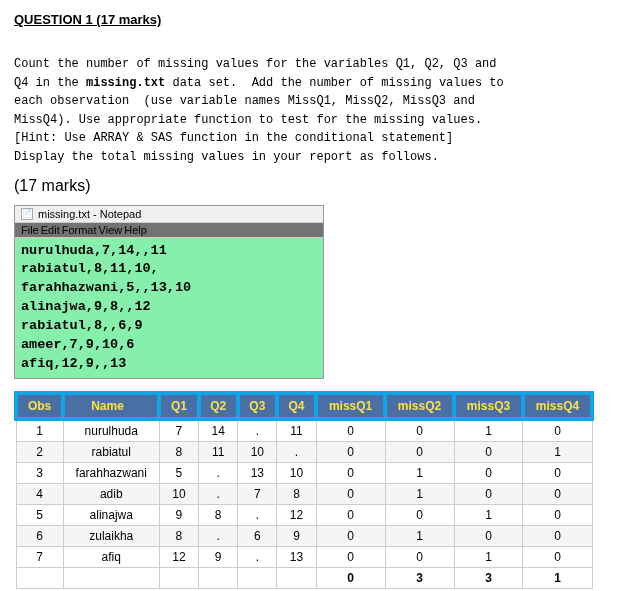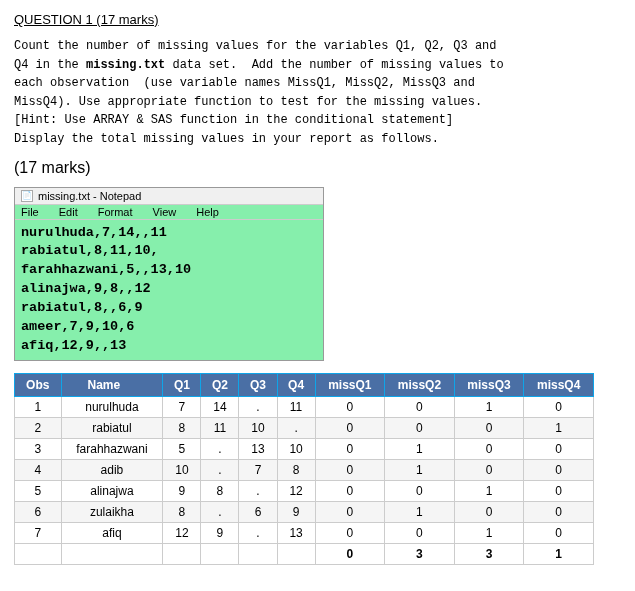--- a/index.html
+++ b/index.html
@@ -7,24 +7,24 @@
       font-family: Arial, sans-serif;
       font-size: 13px;
       background: #fff;
       color: #000;
       width: 635px;
       min-height: 591px;
       padding: 12px 14px;
     }
 
     .question-title {
-      font-weight: normal;
+      font-weight: bold;
       text-decoration: underline;
       font-size: 13px;
-      margin-bottom: 10px;
+      margin-bottom: 28px;
     }
 
     .question-body {
       font-family: 'Courier New', monospace;
       font-size: 12px;
       line-height: 1.55;
       margin-bottom: 10px;
     }
 
     .question-body .bold {
@@ -60,26 +60,26 @@
       height: 12px;
       background: #fff;
       border: 1px solid #aaa;
       font-size: 8px;
       display: inline-flex;
       align-items: center;
       justify-content: center;
     }
 
     .notepad-menubar {
-      background: #86efac;
+      background: #737373;
       border-bottom: 1px solid #ccc;
       padding: 1px 6px;
       font-size: 11px;
       display: flex;
-      gap: 20px;
+      gap: 2px;
     }
 
     .notepad-content {
       background: #86efac;
       padding: 4px 6px;
       font-family: 'Courier New', monospace;
       font-size: 13.5px;
       font-weight: bold;
       line-height: 1.4;
     }
@@ -87,24 +87,24 @@
     
     .data-table {
       border-collapse: collapse;
       width: 580px;
       font-family: Arial, sans-serif;
       font-size: 12px;
     }
 
     .data-table th {
       background: #4a6fa5;
-      color: #ffffff;
+      color: #fde047;
       padding: 4px 8px;
       text-align: center;
-      border: 1px solid #0ea5e9;
+      border: 4px solid #0ea5e9;
       font-weight: bold;
     }
 
     .data-table th.left {
       text-align: left;
       padding-left: 26px;
     }
 
     .data-table td {
       padding: 3px 8px;

